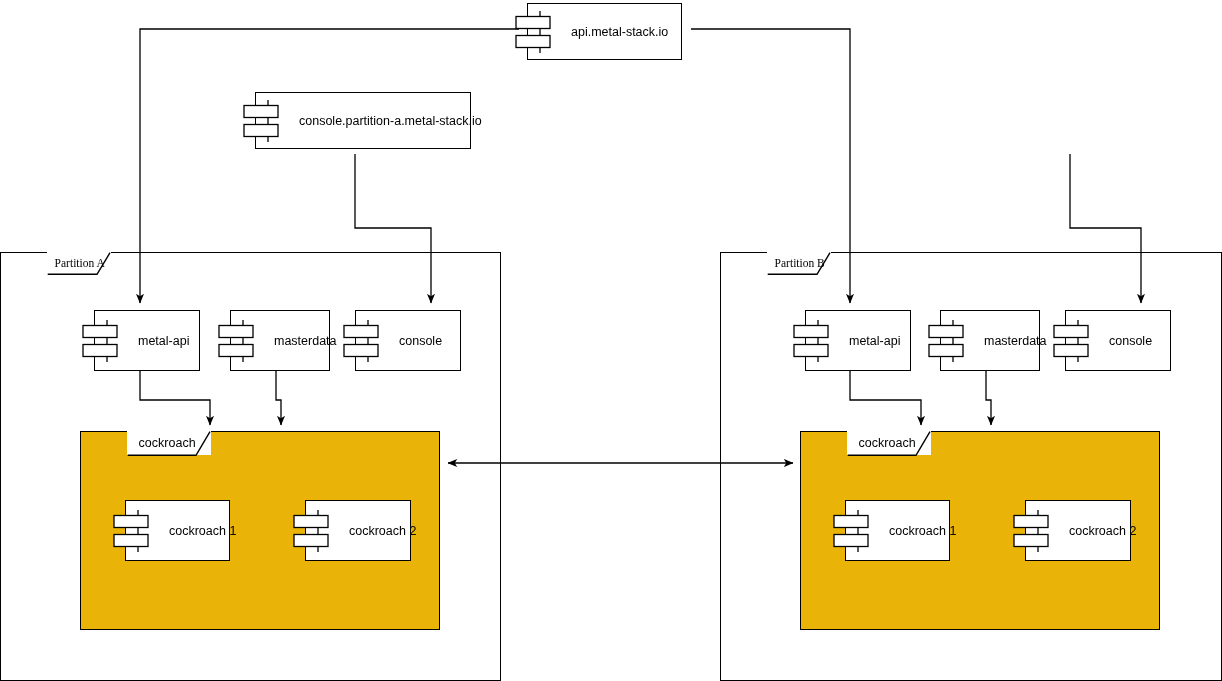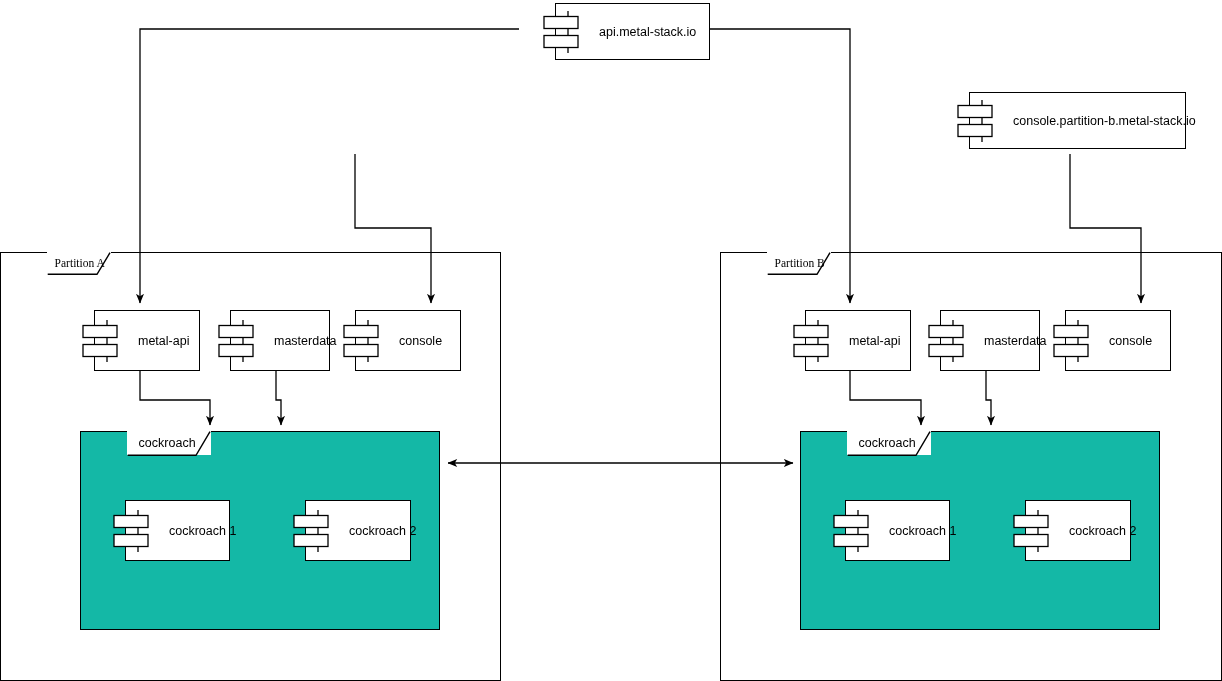--- a/index.html
+++ b/index.html
@@ -51,21 +51,21 @@
     font-family: "Liberation Serif", serif;
     font-size: 11.5px;
     color: #000000;
     white-space: nowrap;
   }
 
   
   .subpackage {
     position: absolute;
     border: 1.4px solid #000000;
-    background: #14b8a6;
+    background: #eab308;
     box-sizing: border-box;
   }
   .subpackage .pkg-tab-label {
     font-family: "Liberation Sans", sans-serif;
     font-size: 12.5px;
     left: 12px;
     height: 24px;
     line-height: 24px;
   }
   .subpackage .pkg-tab { height: 24px; }
@@ -145,44 +145,44 @@
       <path d="M986,371 L986,400 L991,400 L991,425" marker-end="url(#arrowEnd)"></path>
 
       <path d="M448,463 L793,463" marker-start="url(#arrowStart)" marker-end="url(#arrowEnd)"></path>
 
       <path d="M238,531 L288,531" marker-start="url(#arrowStart)" marker-end="url(#arrowEnd)"></path>
 
       <path d="M953,531 L1008,531" marker-start="url(#arrowStart)" marker-end="url(#arrowEnd)"></path>
     </g>
   </svg>
 
-  <div class="component" style="left:555px; top:3px; width:155px; height:57px;">
+  <div class="component" style="left:527px; top:3px; width:155px; height:57px;">
     <div class="comp-box"></div>
     <div class="comp-icon">
       <svg width="42" height="46" viewBox="0 0 42 46">
         <line x1="27" y1="2" x2="27" y2="44" stroke="#000" stroke-width="1.3"></line>
         <rect x="3" y="7.5" width="34" height="12" fill="#fff" stroke="#000" stroke-width="1.3"></rect>
         <rect x="3" y="26.5" width="34" height="12" fill="#fff" stroke="#000" stroke-width="1.3"></rect>
       </svg>
     </div>
     <div class="comp-label">api.metal-stack.io</div>
   </div>
 
-
-  <div class="component" style="left:969px; top:92px; width:217px; height:57px;">
-    <div class="comp-box"></div>
-    <div class="comp-icon">
-      <svg width="42" height="46" viewBox="0 0 42 46">
-        <line x1="27" y1="2" x2="27" y2="44" stroke="#000" stroke-width="1.3"></line>
-        <rect x="3" y="7.5" width="34" height="12" fill="#fff" stroke="#000" stroke-width="1.3"></rect>
-        <rect x="3" y="26.5" width="34" height="12" fill="#fff" stroke="#000" stroke-width="1.3"></rect>
-      </svg>
-    </div>
-    <div class="comp-label">console.partition-b.metal-stack.io</div>
-  </div>
+  <div class="component" style="left:255px; top:92px; width:216px; height:57px;">
+    <div class="comp-box"></div>
+    <div class="comp-icon">
+      <svg width="42" height="46" viewBox="0 0 42 46">
+        <line x1="27" y1="2" x2="27" y2="44" stroke="#000" stroke-width="1.3"></line>
+        <rect x="3" y="7.5" width="34" height="12" fill="#fff" stroke="#000" stroke-width="1.3"></rect>
+        <rect x="3" y="26.5" width="34" height="12" fill="#fff" stroke="#000" stroke-width="1.3"></rect>
+      </svg>
+    </div>
+    <div class="comp-label">console.partition-a.metal-stack.io</div>
+  </div>
+
 
   <div class="partition" style="left:0px; top:252px; width:501px; height:429px;">
     <div class="pkg-tab" style="width:64px;">
       <svg width="64" height="23" viewBox="0 0 64 23">
         <path d="M0.7,22.3 L50,22.3 L63,0.7" fill="#ffffff" stroke="#000000" stroke-width="1.4"></path>
       </svg>
       <span class="pkg-tab-label">Partition A</span>
     </div>
   </div>
 

